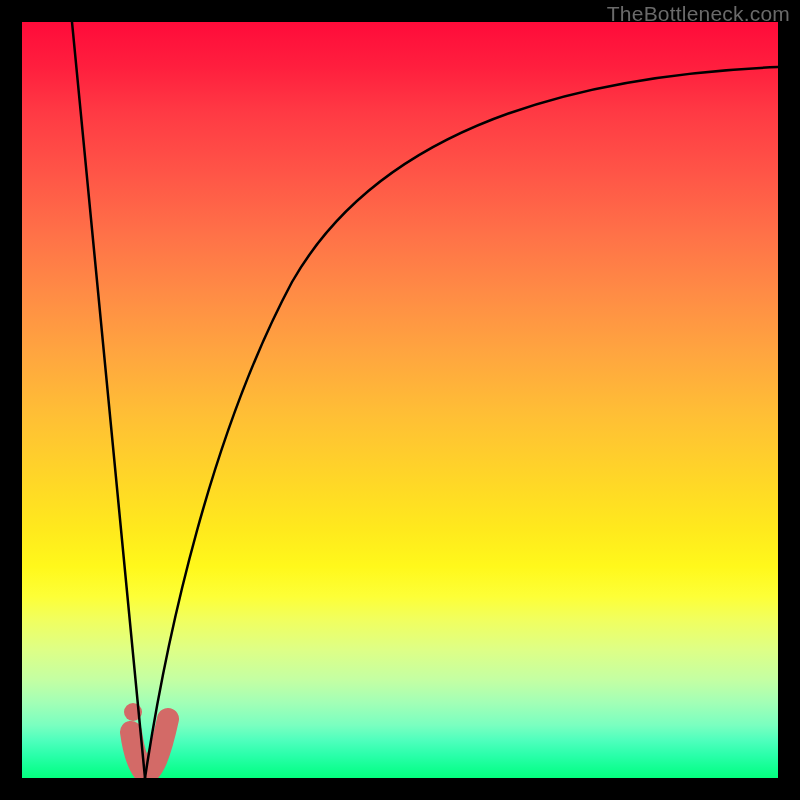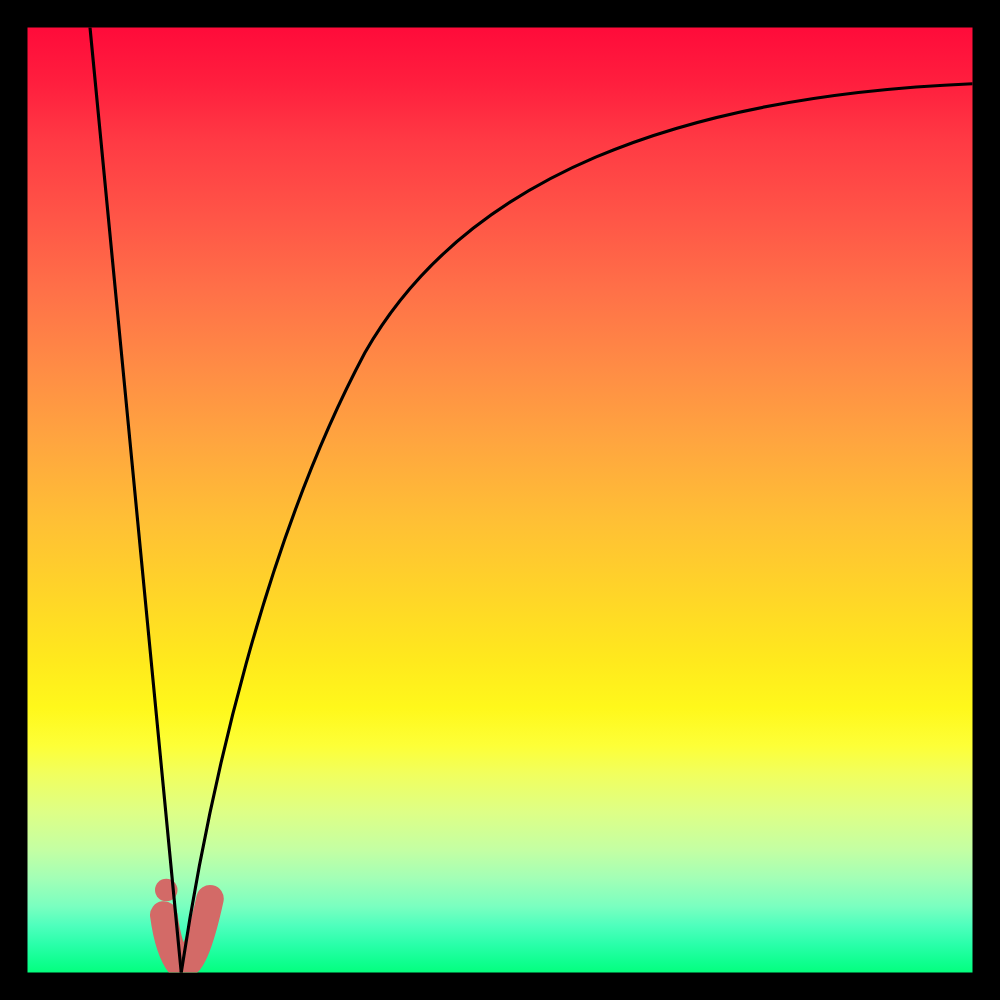--- a/index.html
+++ b/index.html
@@ -97,13 +97,14 @@
 
       <path class="curve" d="M 50 0
                L 123 756"></path>
 
       <path class="curve" d="M 123 756
                C 145 610, 190 410, 270 260
                C 350 120, 520 55, 756 45"></path>
     </svg>
 
   </div>
+  <div class="watermark">TheBottleneck.com</div>
 </div>
 
 </body></html>

